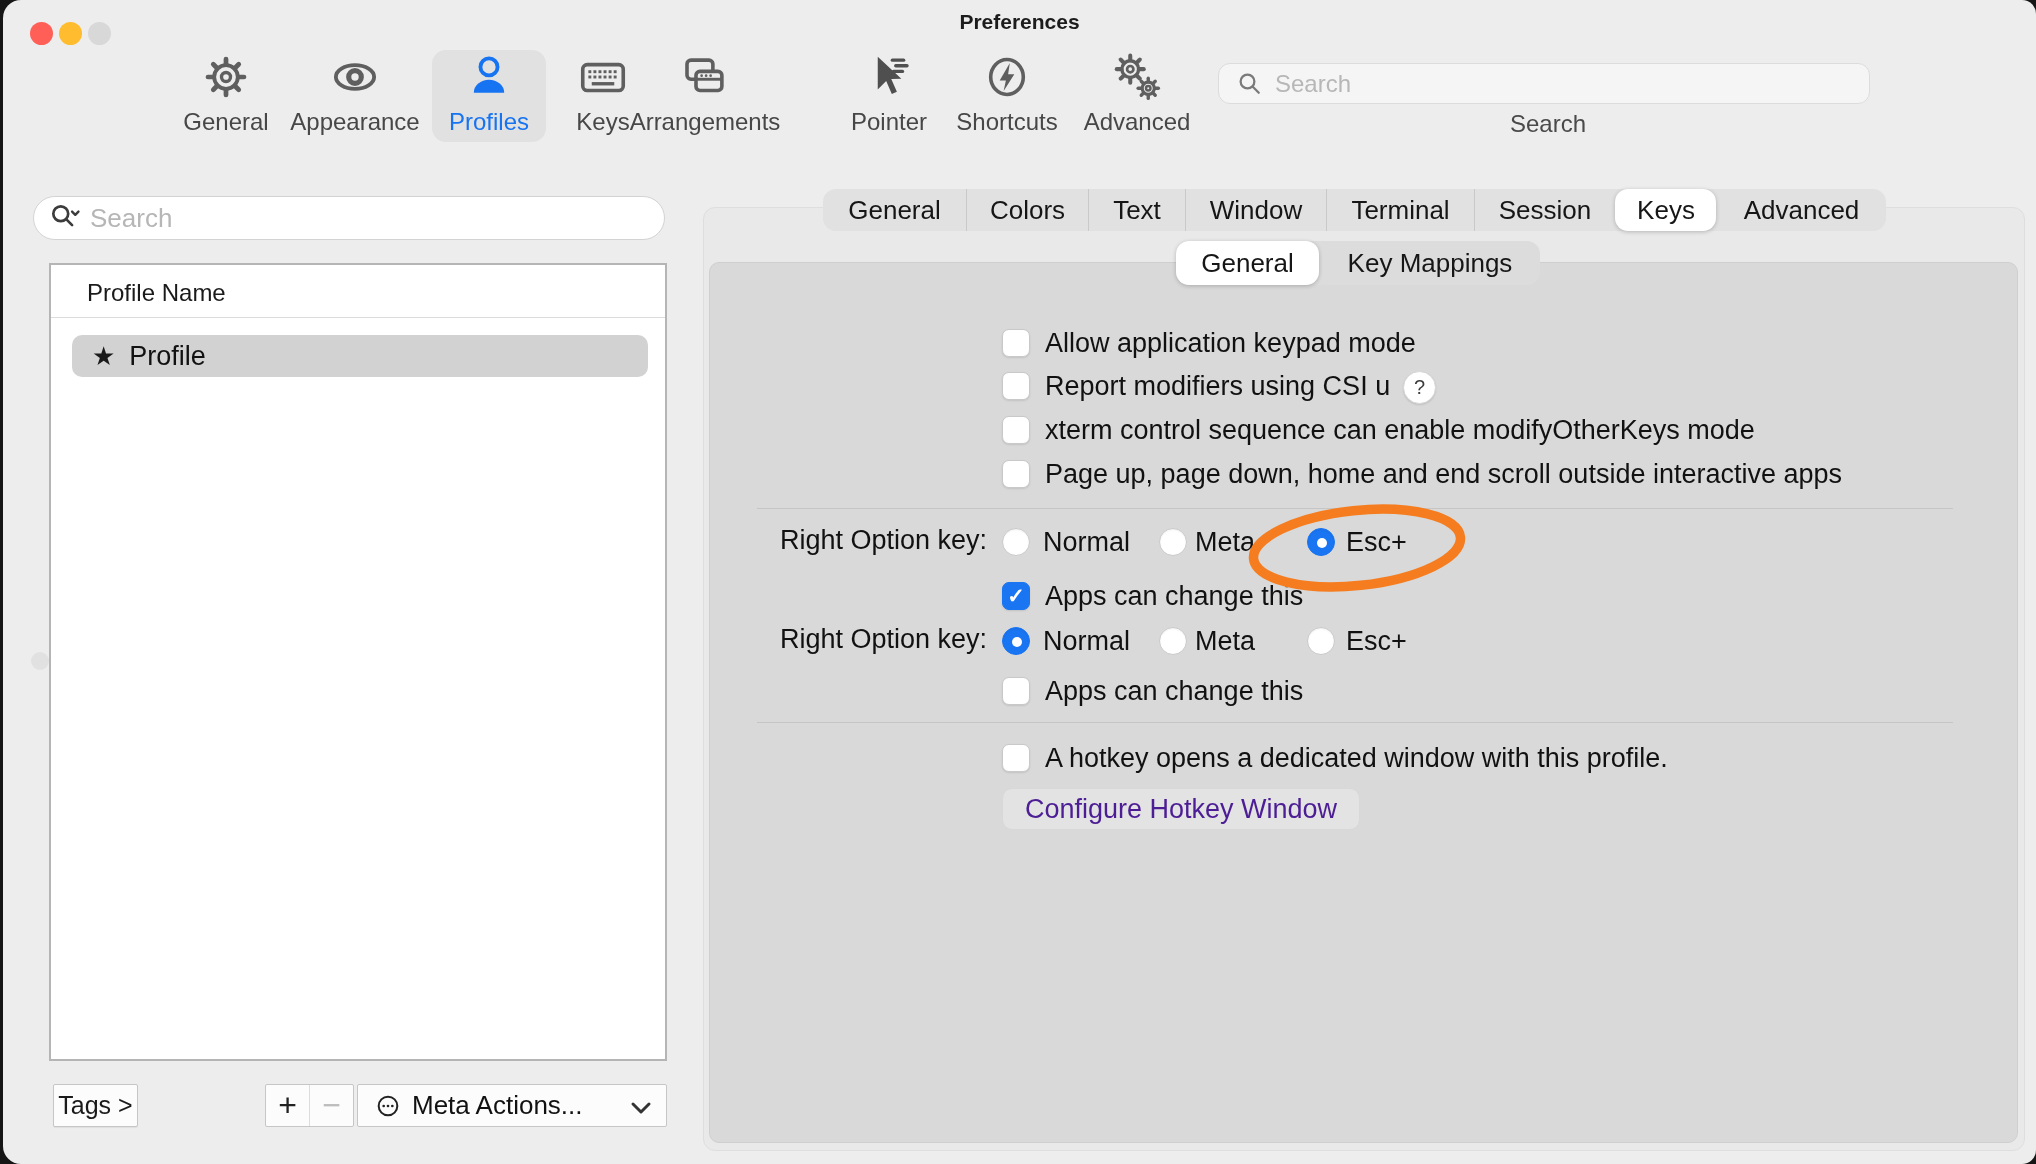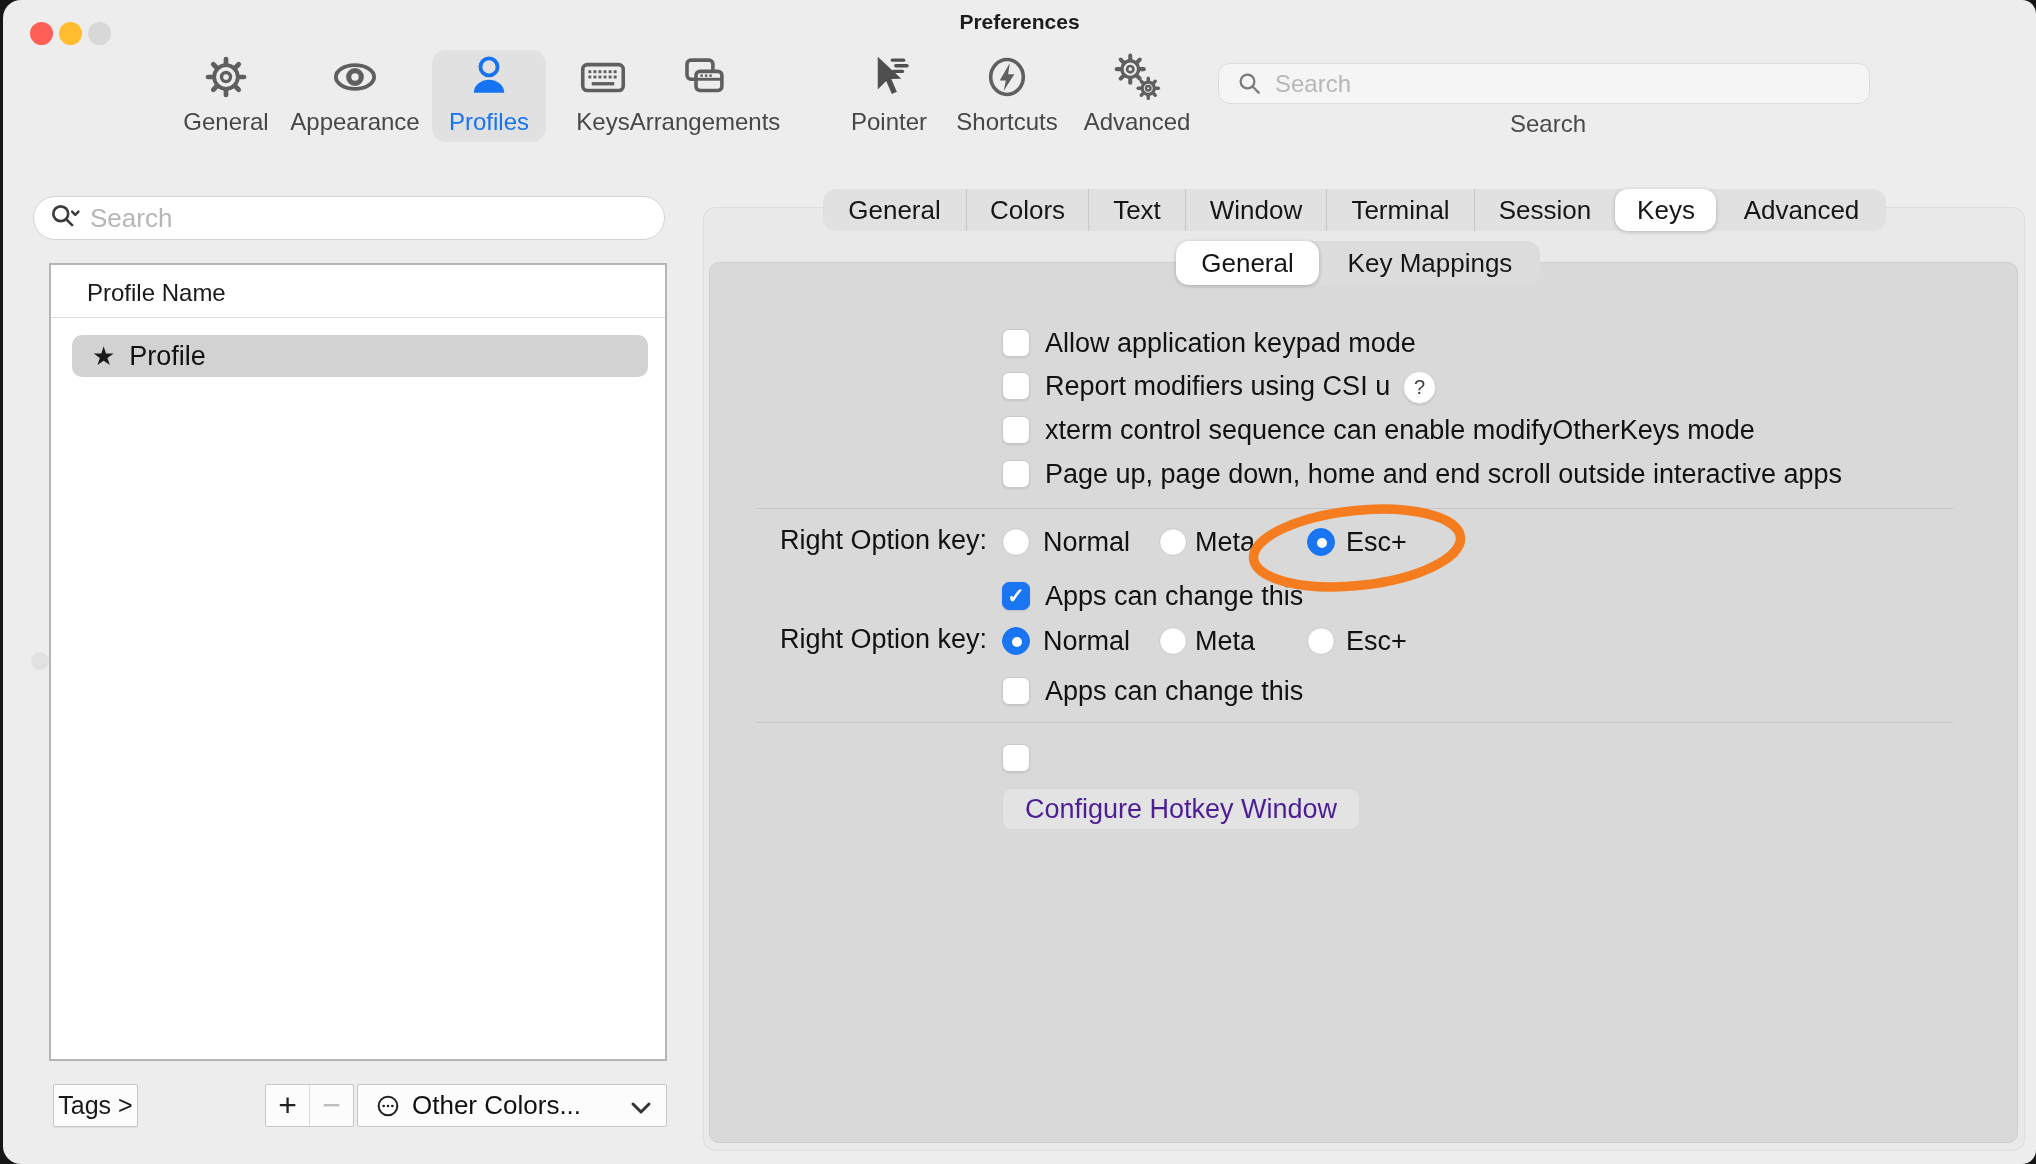--- a/index.html
+++ b/index.html
@@ -242,21 +242,21 @@
     <div class="pm">+</div>
     <div class="pm dis">−</div>
   </div>
   <div class="oa">
     <svg width="32" height="32" viewBox="0 0 48 48" style="margin:0 8px 0 14px">
       <circle cx="24" cy="24" r="14" fill="none" stroke="#222" stroke-width="3"></circle>
       <circle cx="17.5" cy="24" r="2" fill="#222"></circle>
         <circle cx="24" cy="24" r="2" fill="#222"></circle>
         <circle cx="30.5" cy="24" r="2" fill="#222"></circle>
     </svg>
-    <span>Other Colors...</span>
+    <span>Meta Actions...</span>
     <svg width="22" height="16" viewBox="0 0 22 16" style="position:absolute;right:14px;top:15px">
       <path d="M3 4 L11 12 L19 4" fill="none" stroke="#333" stroke-width="3" stroke-linecap="round" stroke-linejoin="round"></path>
     </svg>
   </div>
 
   <div class="outer-panel"></div>
   <div class="inner-panel"></div>
 
   <div class="tabbar">
     <div class="seg" style="width:143px">General</div>
@@ -307,19 +307,20 @@
   <div class="lbl" style="left:1192px;top:624px">Meta</div>
   <div class="rd" style="left:1304px;top:627px"></div>
   <div class="lbl" style="left:1343px;top:624px">Esc+</div>
 
   <div class="cb" style="left:999px;top:677px"></div>
   <div class="lbl" style="left:1042px;top:674px">Apps can change this</div>
 
   <div class="hdiv" style="top:722px"></div>
 
   <div class="cb" style="left:999px;top:744px"></div>
+  <div class="lbl" style="left:1042px;top:741px">A hotkey opens a dedicated window with this profile.</div>
   <div class="cfg-btn">Configure Hotkey Window</div>
 
   <svg class="annotation" width="232" height="100" viewBox="0 0 232 100">
     <ellipse cx="116" cy="50" rx="104" ry="37.5" fill="none" stroke="#f57d1f" stroke-width="9.5" transform="rotate(-6 116 50)" stroke-linecap="round"></ellipse>
   </svg>
 
 </div>
 
 </body></html>

